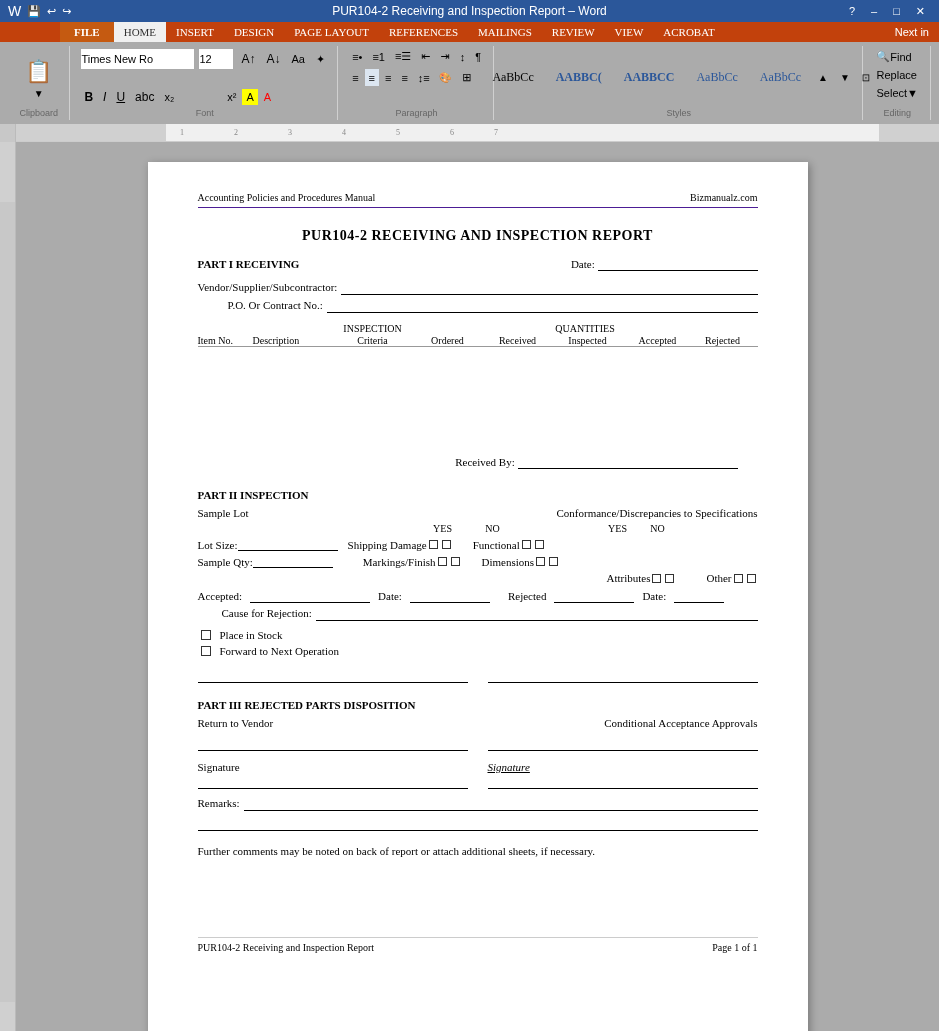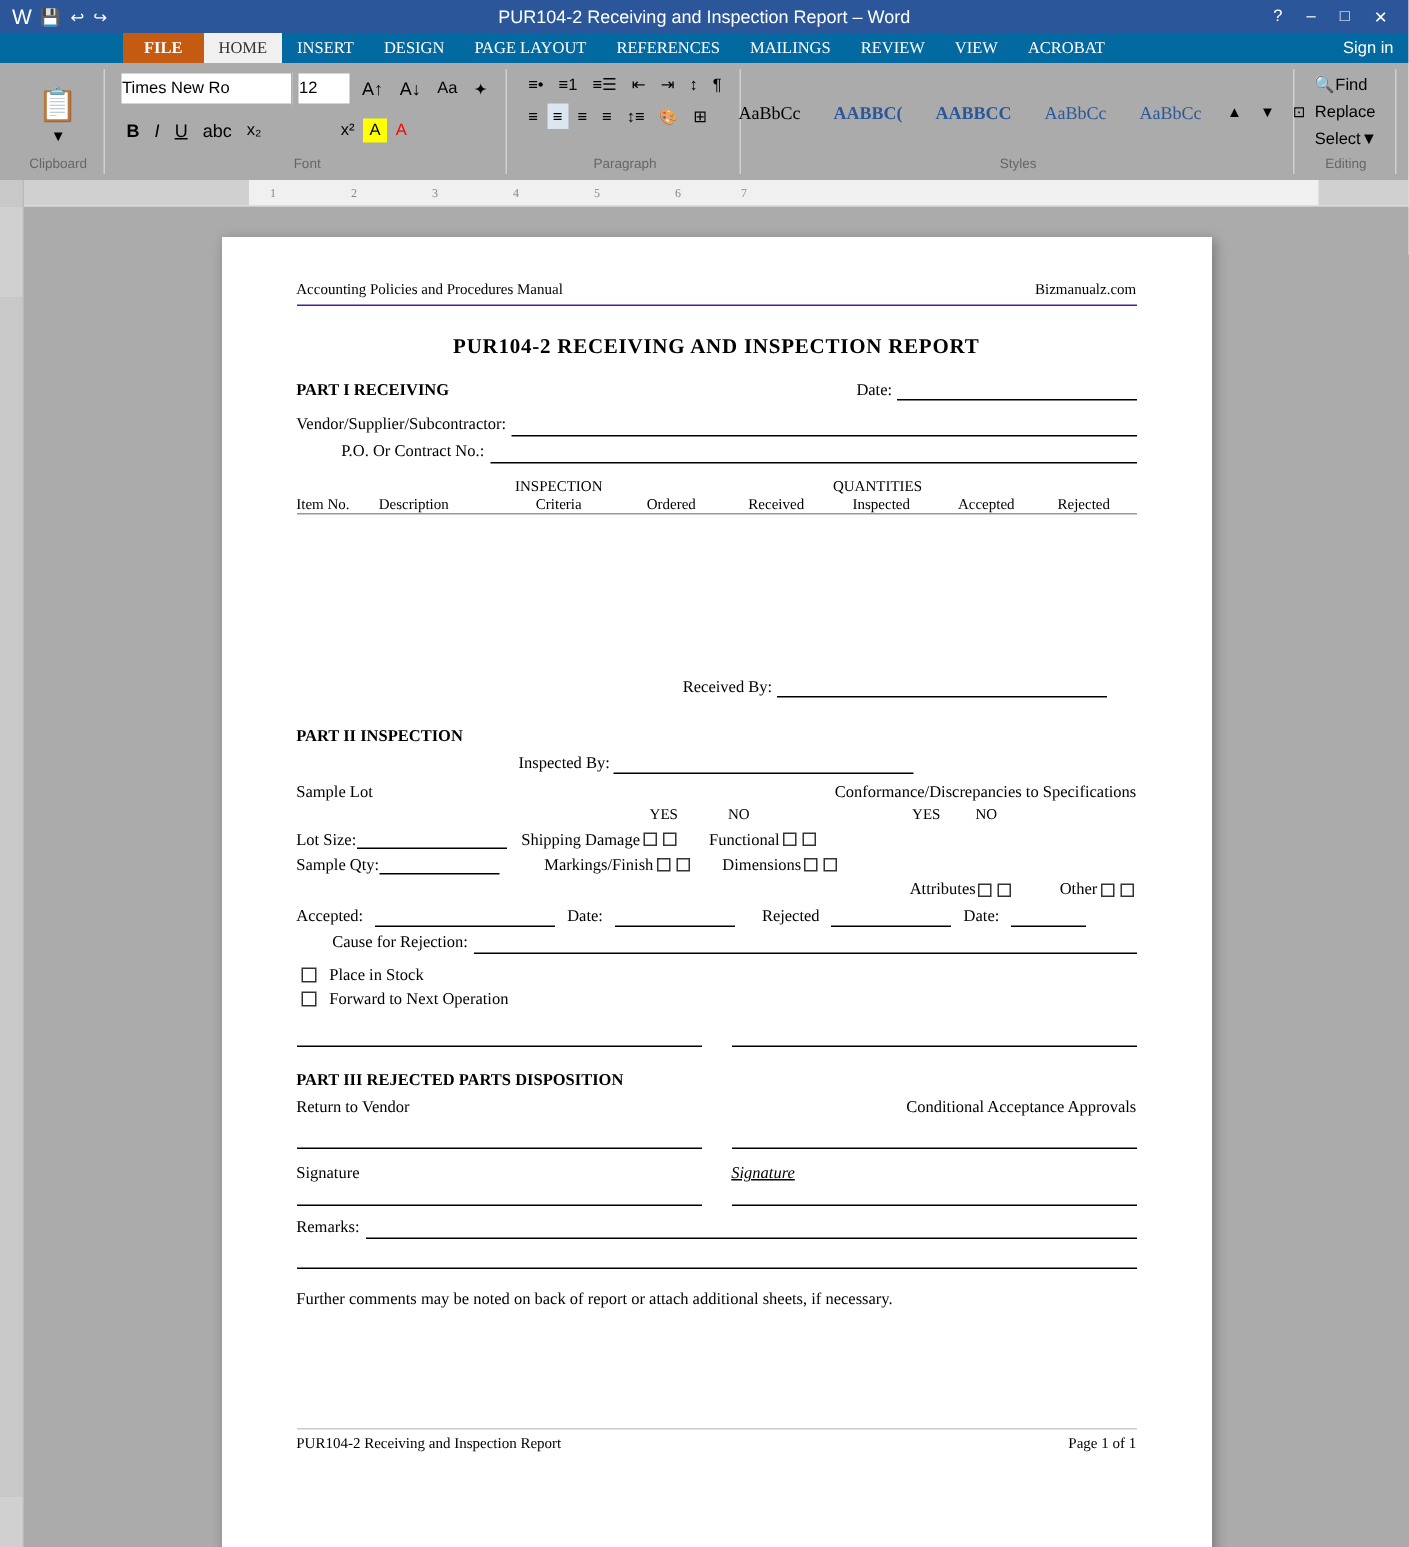--- a/index.html
+++ b/index.html
@@ -13,21 +13,21 @@
       display: flex;
       align-items: center;
       justify-content: space-between;
       padding: 0 8px;
       font-family: Segoe UI, Arial, sans-serif;
       font-size: 12px;
     }
     .title-bar-center { position: absolute; left: 50%; transform: translateX(-50%); }
     .title-bar-right { display: flex; gap: 4px; }
     .title-bar-btn { color: white; font-size: 11px; cursor: pointer; padding: 0 6px; }
-    .ribbon-tabs { background: #0369a1; display: flex; align-items: center; padding-left: 82px; }
+    .ribbon-tabs { background: #c2410c; display: flex; align-items: center; padding-left: 60px; }
     .ribbon-tab { color: white; font-size: 11px; padding: 4px 10px; cursor: pointer; }
     .ribbon-tab.active { background: #f0f0f0; color: #333; }
     .file-tab { background: #2b579a; color: white; font-size: 11px; padding: 4px 14px; cursor: pointer; font-weight: bold; background-color: #c55a11; }
 
     .ribbon-content { display: flex; padding: 4px 8px; gap: 2px; align-items: stretch; min-height: 78px; }
     .ribbon-group { display: flex; flex-direction: column; align-items: center; border-right: 1px solid #d0d0d0; padding: 2px 8px; min-width: 50px; }
     .ribbon-group-label { font-size: 9px; color: #666; margin-top: auto; padding-top: 2px; }
     .ribbon-group-content { display: flex; gap: 2px; flex-wrap: wrap; align-items: center; flex: 1; }
 
     
@@ -108,40 +108,40 @@
   <div class="file-tab">FILE</div>
   <div class="ribbon-tab active">HOME</div>
   <div class="ribbon-tab">INSERT</div>
   <div class="ribbon-tab">DESIGN</div>
   <div class="ribbon-tab">PAGE LAYOUT</div>
   <div class="ribbon-tab">REFERENCES</div>
   <div class="ribbon-tab">MAILINGS</div>
   <div class="ribbon-tab">REVIEW</div>
   <div class="ribbon-tab">VIEW</div>
   <div class="ribbon-tab">ACROBAT</div>
-  <div style="margin-left:auto;color:white;font-size:11px;padding:4px 10px;font-family:Segoe UI,Arial,sans-serif;">Sign in</div>
+  <div style="margin-left:auto;color:white;font-size:11px;padding:4px 10px;font-family:Segoe UI,Arial,sans-serif;">Next in</div>
 </div>
 
 <div class="ribbon-content" style="font-family:Segoe UI,Arial,sans-serif;">
 
   <div class="ribbon-group">
     <div class="ribbon-group-content">
       <div style="display:flex;flex-direction:column;align-items:center;">
         <button class="tb-btn" style="font-size:22px;padding:2px 8px;">📋</button>
         <div style="display:flex;gap:2px;font-size:10px;">
           <span style="cursor:pointer;">▼</span>
         </div>
       </div>
     </div>
     <div class="ribbon-group-label">Clipboard</div>
   </div>
 
   <div class="ribbon-group">
     <div class="ribbon-group-content" style="flex-direction:column;align-items:flex-start;">
-      <div style="display:flex;gap:3px;align-items:center;margin-bottom:6px;">
+      <div style="display:flex;gap:3px;align-items:center;margin-bottom:16px;">
         <input type="text" class="font-select" style="width: 115px; height: 22px; font-size: 11px; border: 1px solid rgb(170, 170, 170);" value="Times New Ro">
         <input type="text" class="size-select" style="width: 36px; height: 22px; font-size: 11px; border: 1px solid rgb(170, 170, 170);" value="12">
         <button class="tb-btn" style="font-size:12px;">A↑</button>
         <button class="tb-btn" style="font-size:12px;">A↓</button>
         <button class="tb-btn">Aa</button>
         <button class="tb-btn" style="font-size:11px;">✦</button>
       </div>
       <div style="display:flex;gap:2px;align-items:center;">
         <button class="tb-btn" style="font-weight:bold;font-size:12px;">B</button>
         <button class="tb-btn" style="font-style:italic;font-size:12px;">I</button>
@@ -286,24 +286,20 @@
 
         <div class="received-by-line">
           <span>Received By:</span>
           <span class="underline-long">&nbsp;</span>
         </div>
       </div>
 
       <div class="part2">
         <div class="section-title">PART II INSPECTION</div>
 
-        <div class="inspected-by-line" style="text-align:center;">
-          <span>Inspected By:</span>
-          <span class="underline-long" style="width:200px;">&nbsp;</span>
-        </div>
 
         <div style="display:flex;justify-content:space-between;margin-top:4px;">
           <span style="font-size:11px;">Sample Lot</span>
           <span style="font-size:11px;">Conformance/Discrepancies to Specifications</span>
         </div>
 
         <div style="display:flex;margin-top:4px;font-size:10px;">
           <div style="width:220px;"></div>
           <div style="width:50px;text-align:center;">YES</div>
           <div style="width:50px;text-align:center;">NO</div>

